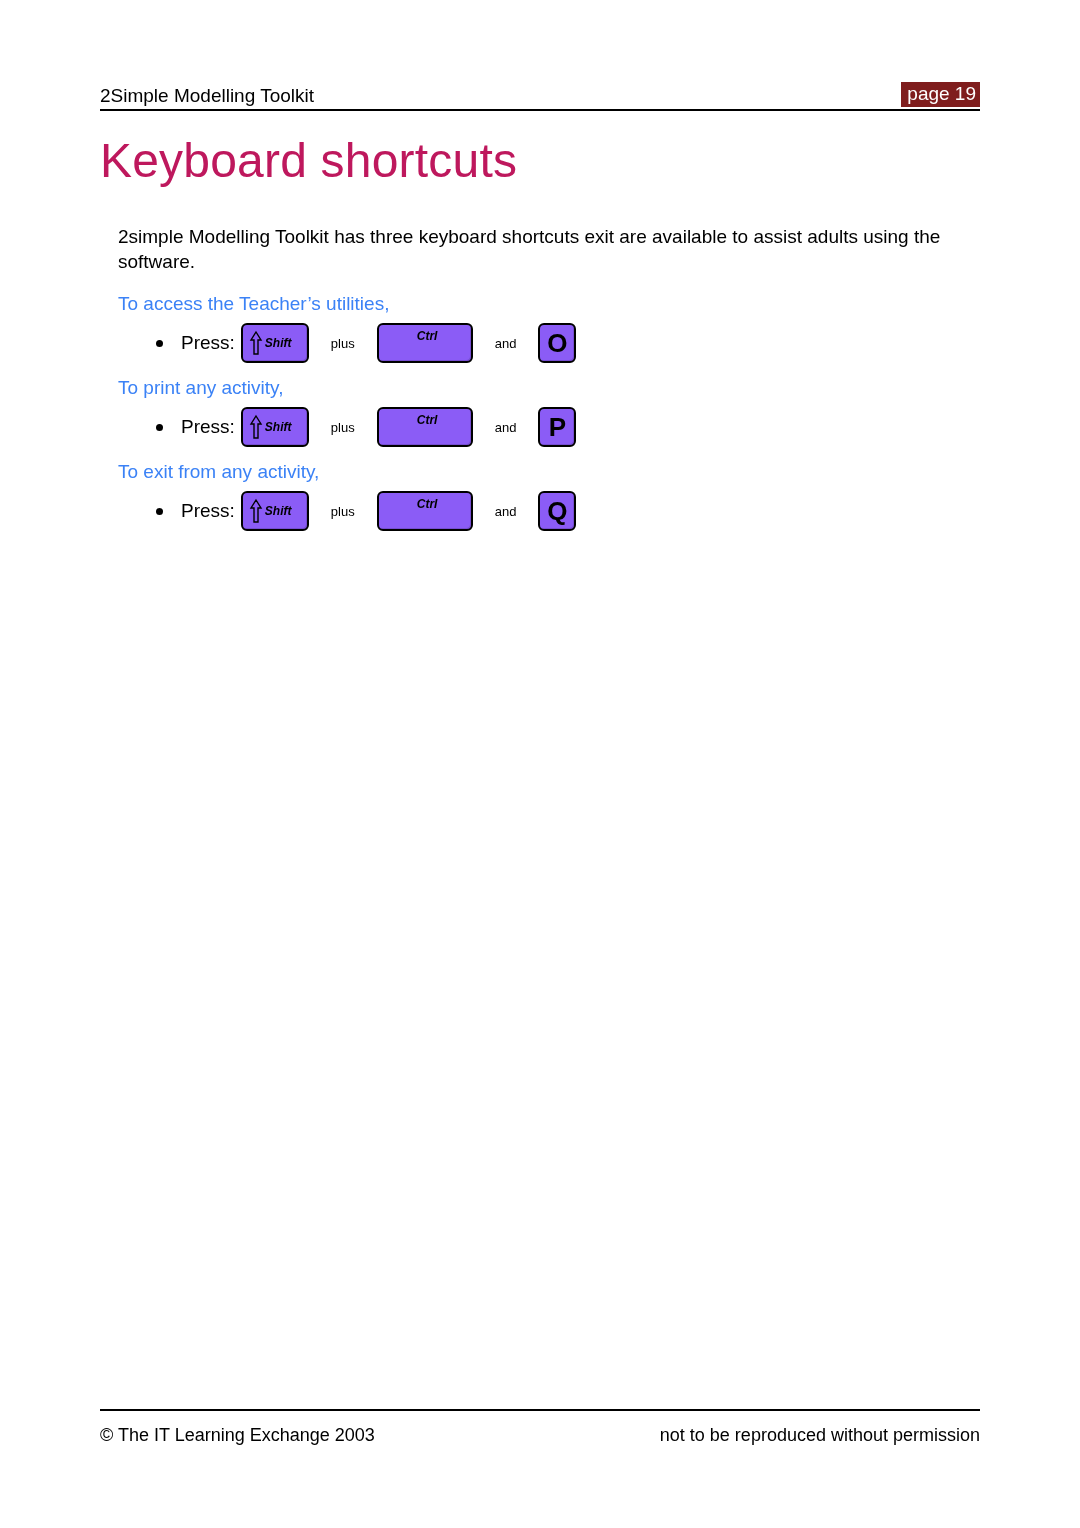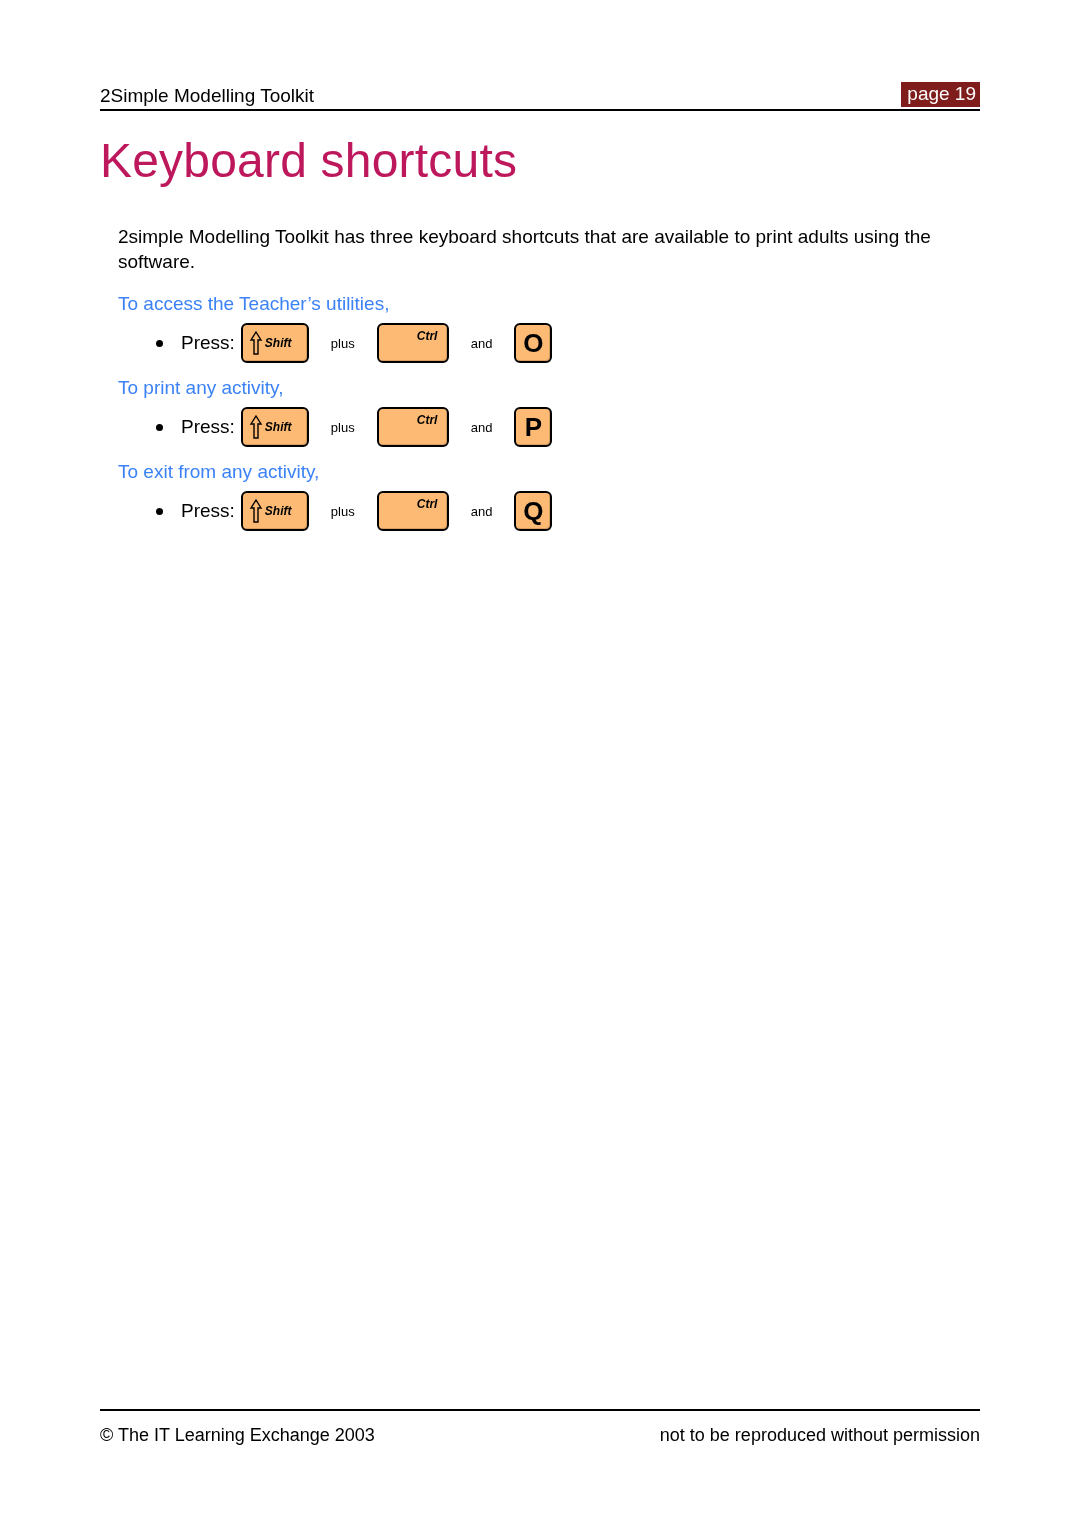--- a/index.html
+++ b/index.html
@@ -67,27 +67,27 @@
       margin: 0 22px;
       font-size: 13px;
     }
     .keycap {
       display: inline-flex;
       align-items: center;
       justify-content: flex-start;
       height: 40px;
       border: 2px solid #000;
       border-radius: 6px;
-      background: #fdba74;
+      background: #8b5cf6;
       padding: 0 6px;
       box-shadow: inset -1px -1px 0 rgba(0,0,0,0.15);
       text-align: center;
     }
     .keycap.shift { width: 68px; }
-    .keycap.ctrl  { width: 72px; align-items: flex-start; padding-top: 4px; padding-left: 36px; }
+    .keycap.ctrl  { width: 96px; align-items: flex-start; padding-top: 4px; padding-left: 36px; }
     .keycap.letter {
       width: 38px;
       height: 40px;
       align-items: center;
       justify-content: center;
       padding: 0;
     }
     .keycap .shift-arrow {
       width: 14px;
       flex: 0 0 auto;
@@ -132,21 +132,21 @@
 </head>
 <body>
 
 <div class="header-row">
   <div class="header-title">2Simple Modelling Toolkit</div>
   <div class="page-badge">page 19</div>
 </div>
 
 <h1 class="page-heading">Keyboard shortcuts</h1>
 
-<p class="intro">2simple Modelling Toolkit has three keyboard shortcuts that are available to print adults using the software.</p>
+<p class="intro">2simple Modelling Toolkit has three keyboard shortcuts exit are available to assist adults using the software.</p>
 
 <p class="section-label">To access the Teacher’s utilities,</p>
 <div class="bullet-row">
   <span class="bullet"></span>
   <span>Press:</span>
   <span style="width:6px"></span>
   <span class="keycap shift">
     <span class="shift-arrow">
       <svg width="14" height="26" viewBox="0 0 14 26">
           <path d="M7 2 L12 10 L9 10 L9 24 L5 24 L5 10 L2 10 Z" fill="none" stroke="#000" stroke-width="1.4"></path>

